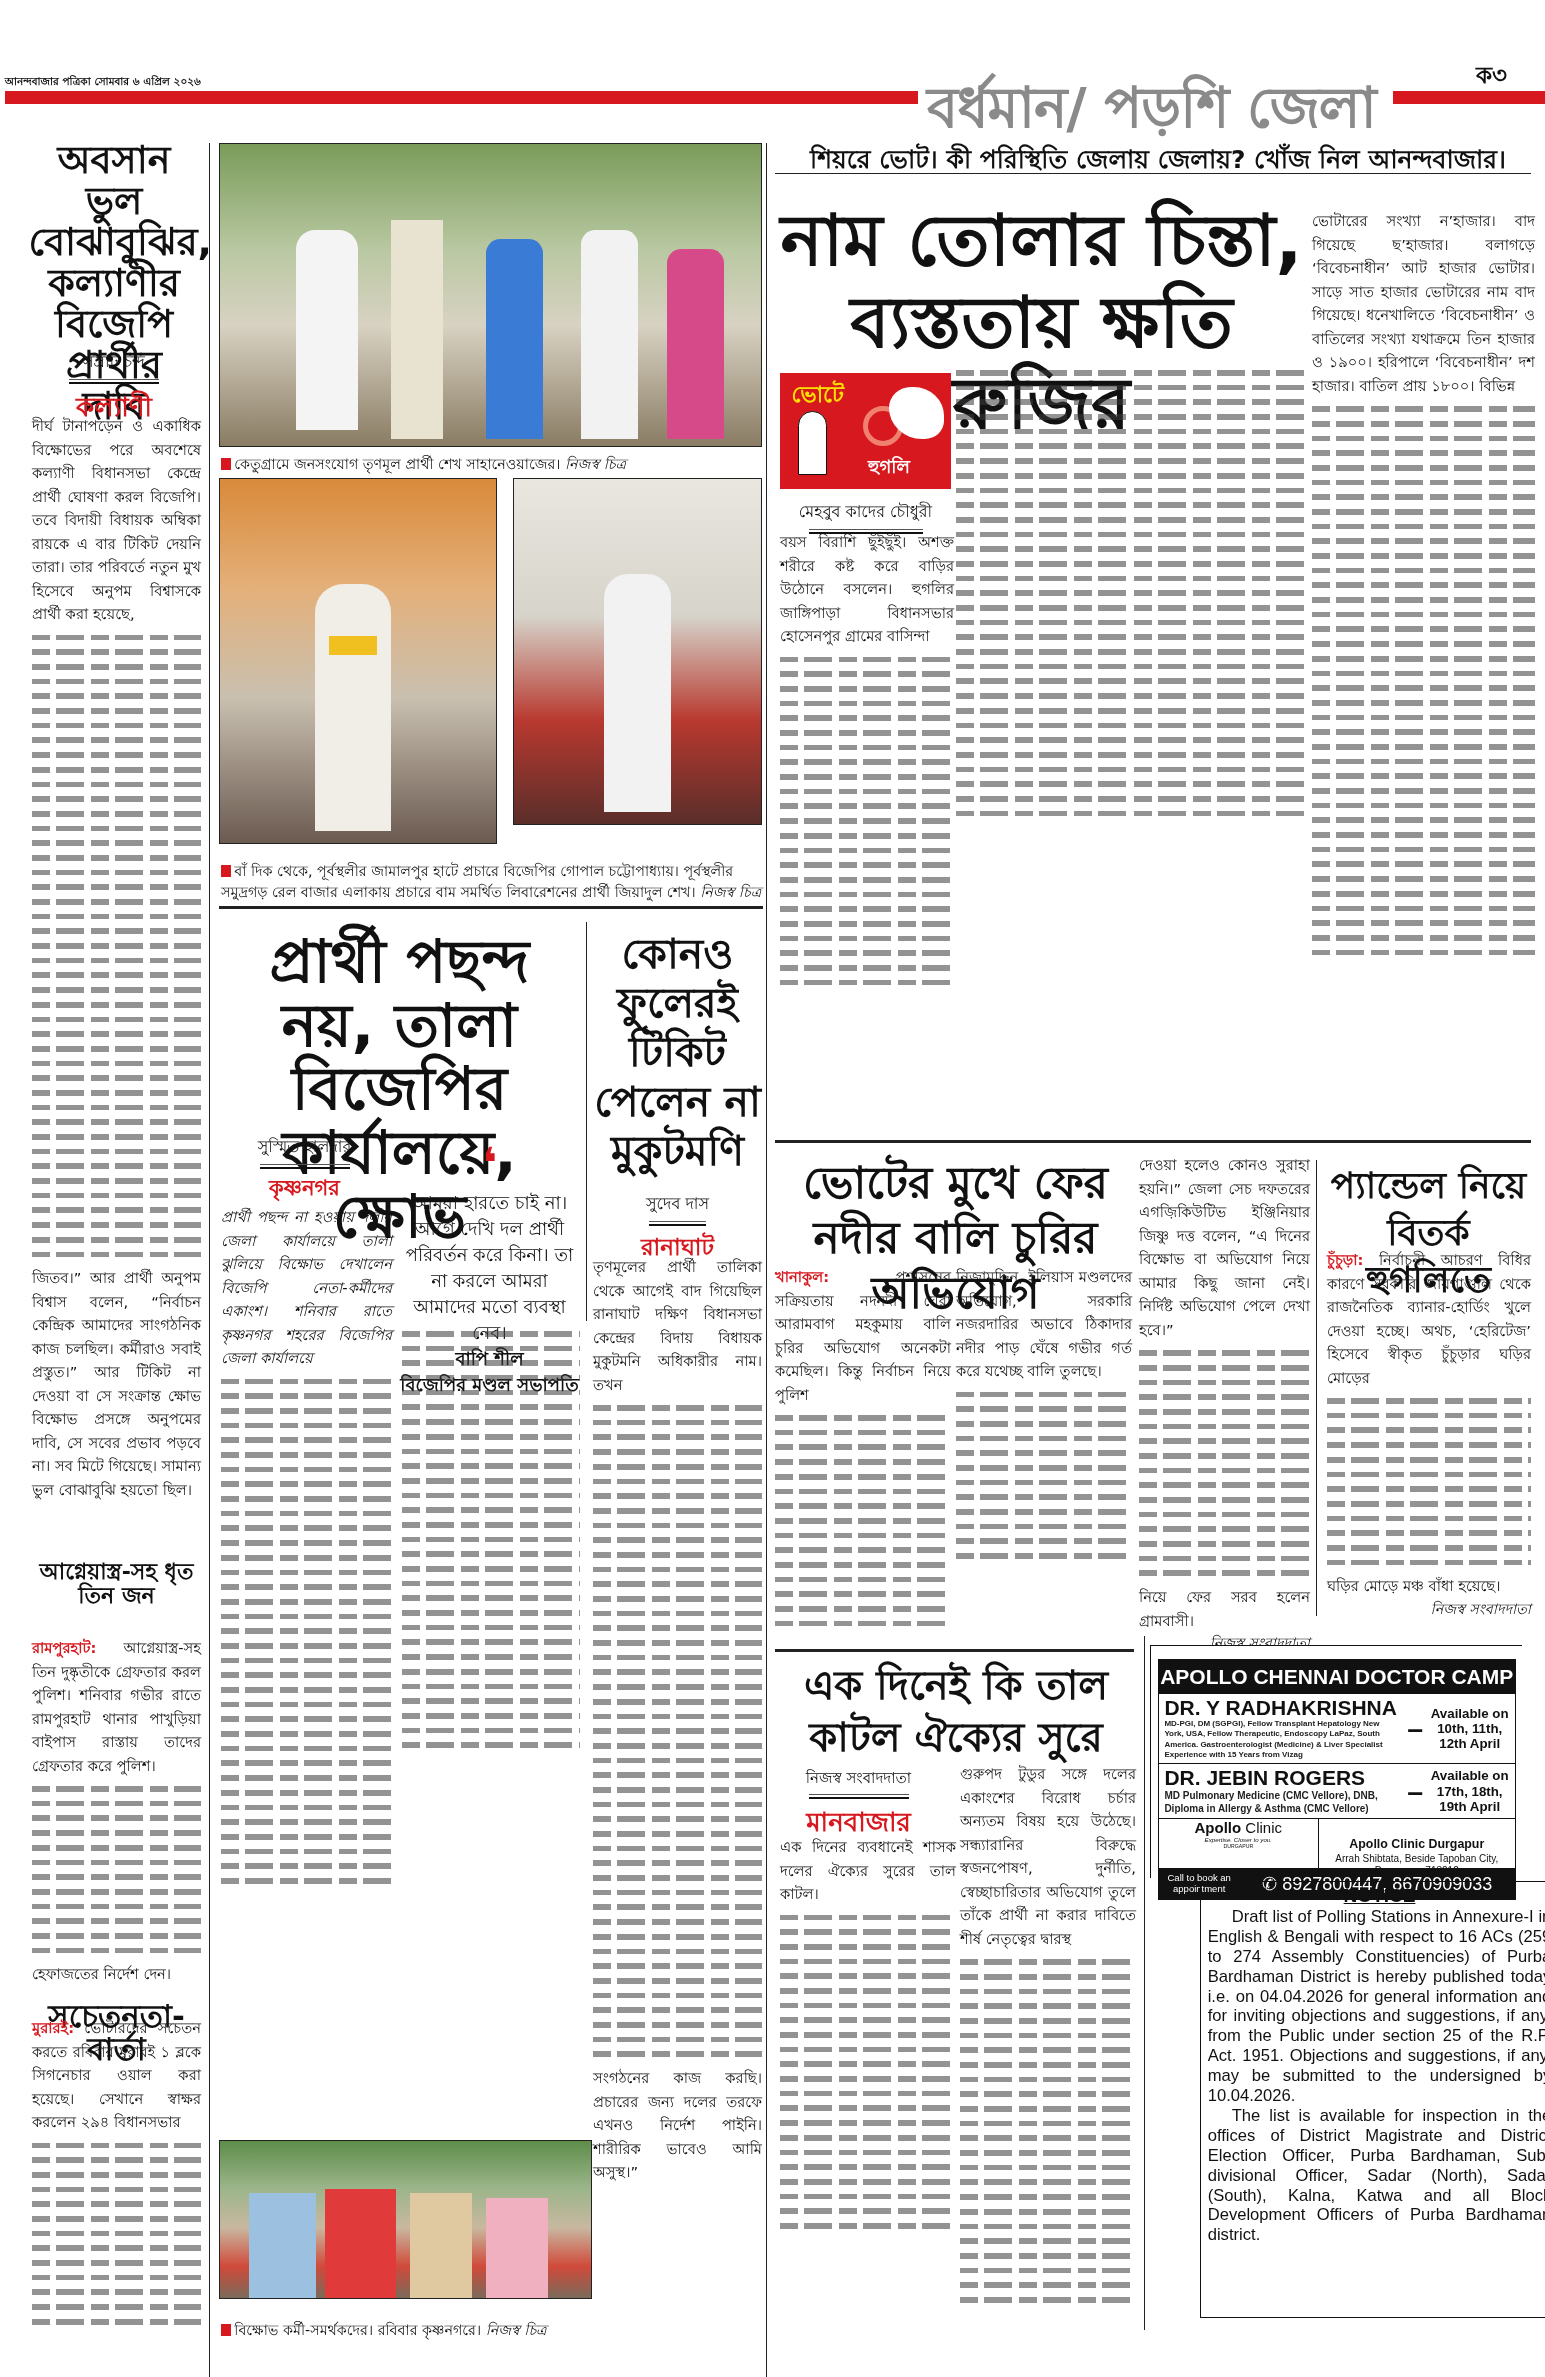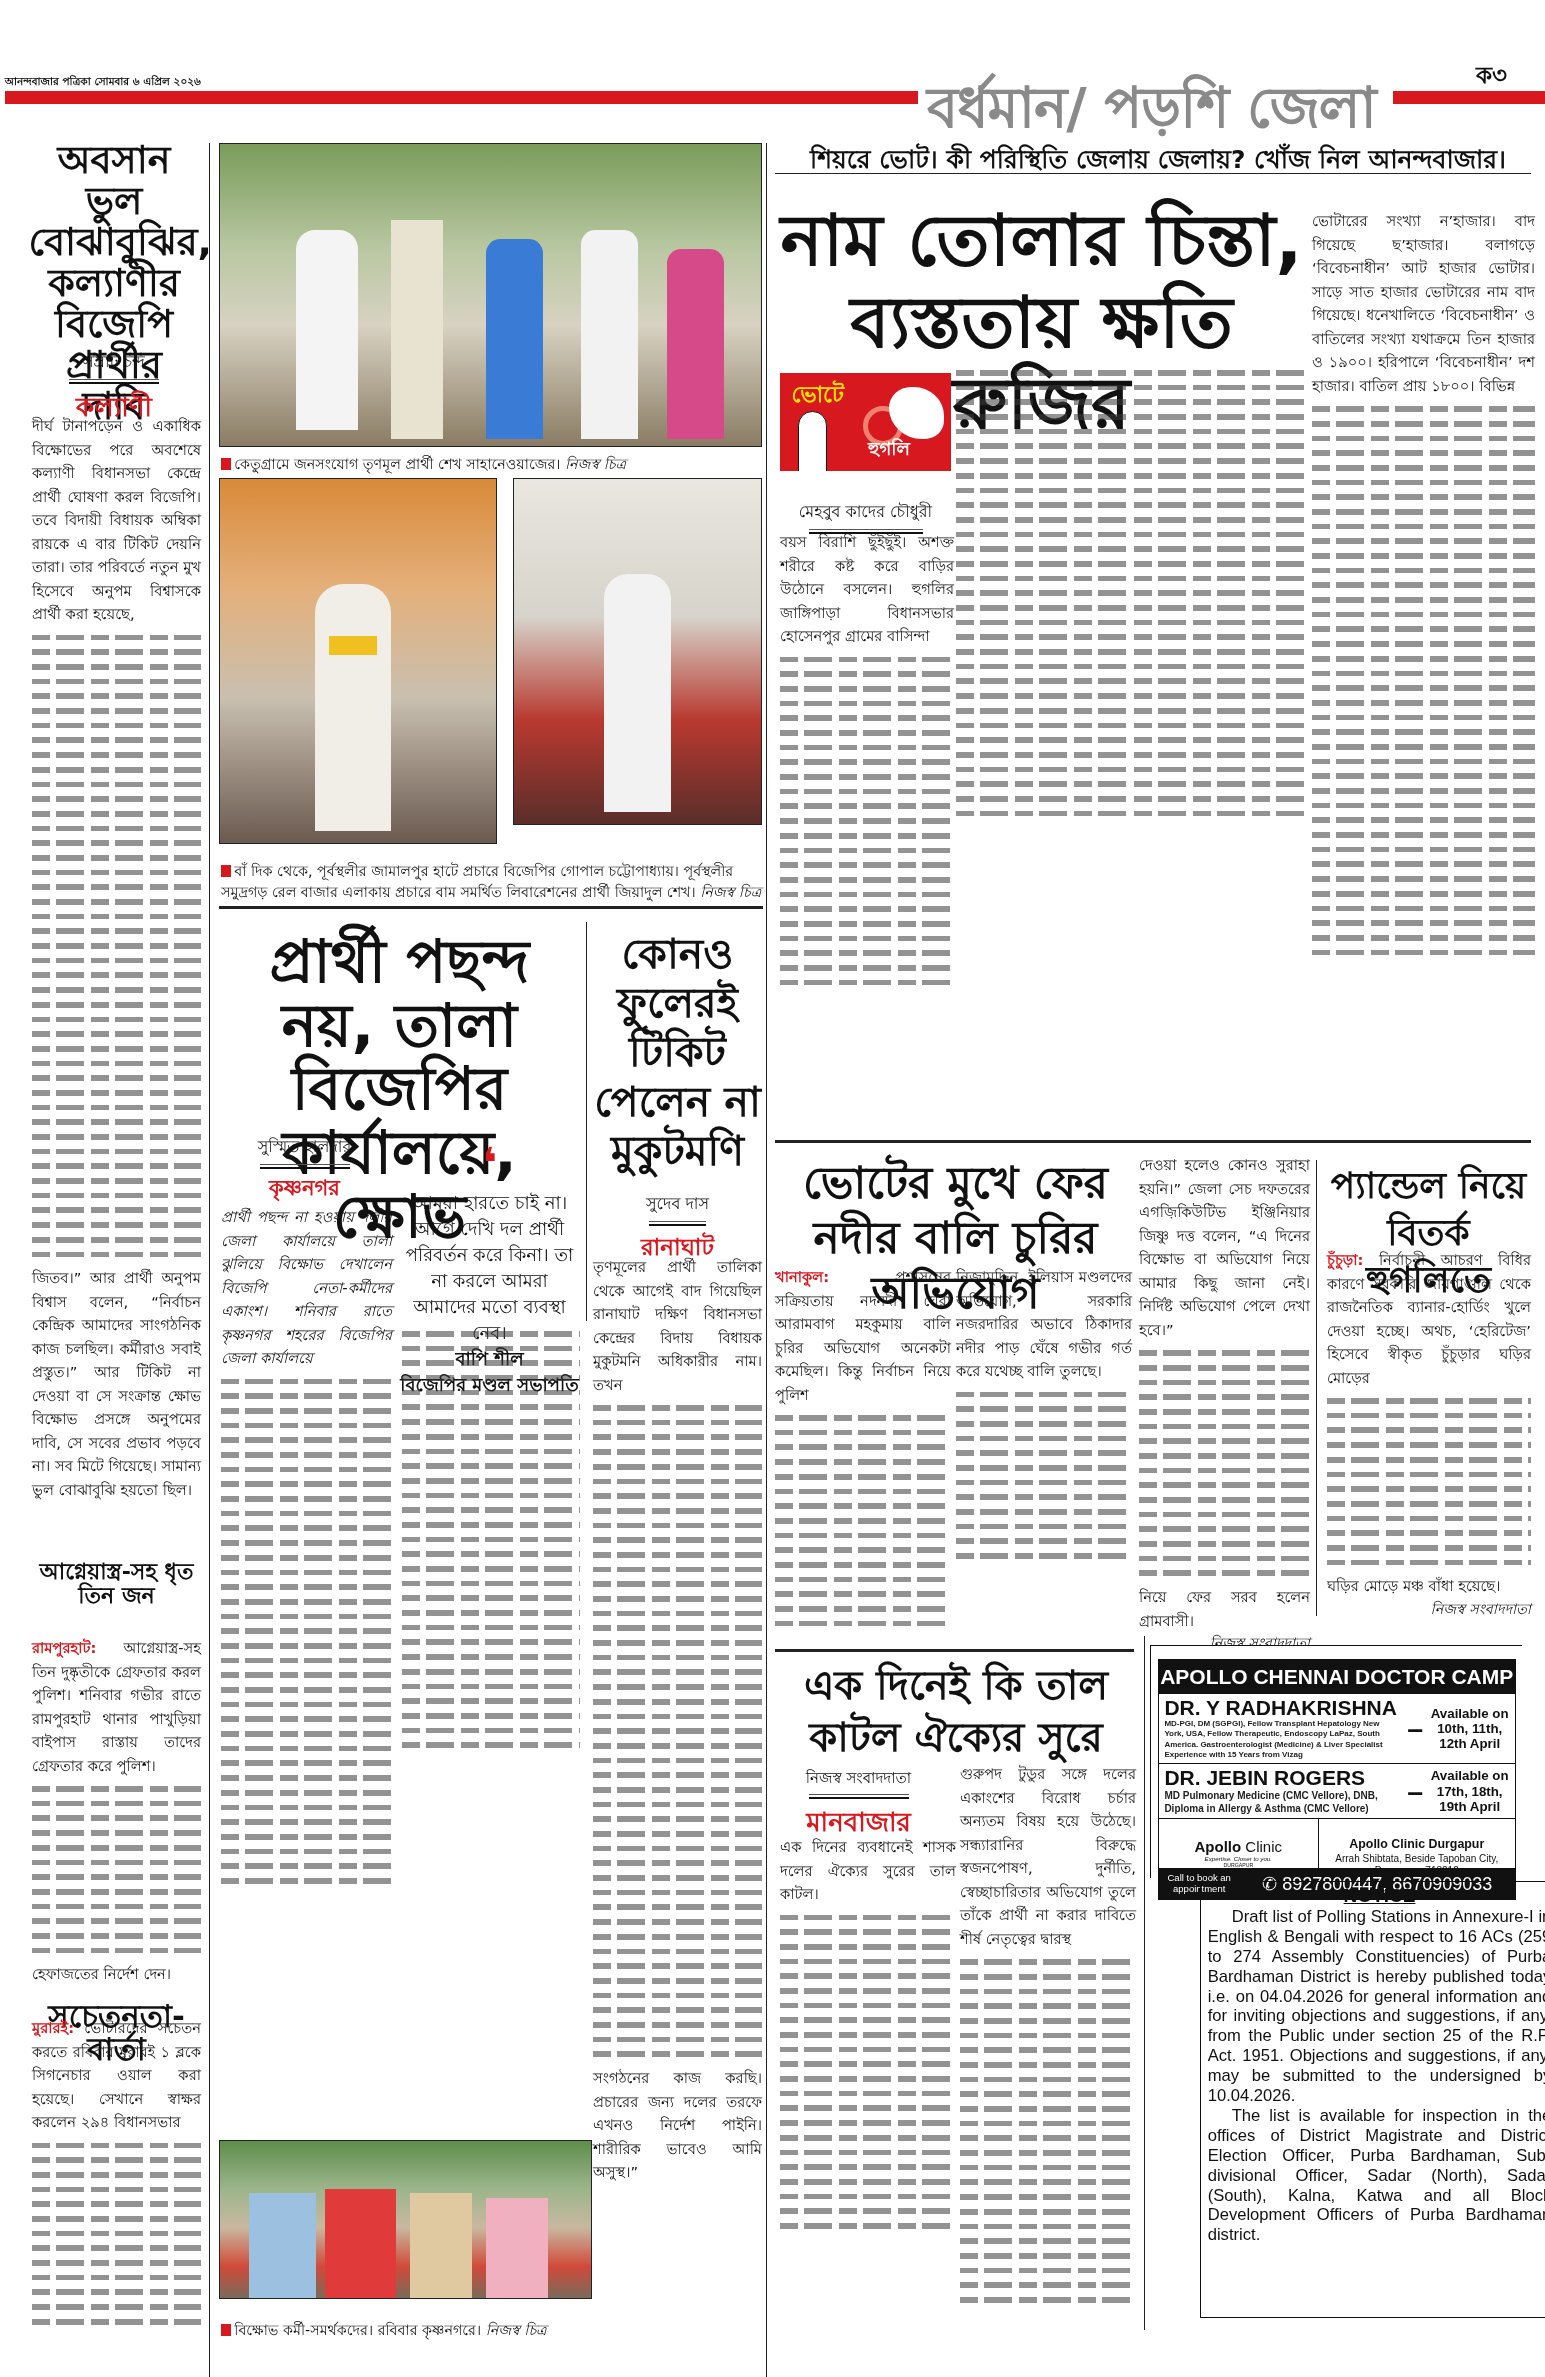--- a/index.html
+++ b/index.html
@@ -39,21 +39,21 @@
   
   .ad { position: absolute; border: 1.4px solid #111; background: #fff; }
   .ad-head { background: #111; color: #fff; font-weight: bold; font-size: 27.6px; text-align: center; padding: 4.8px 0; font-family: "Liberation Sans", sans-serif; }
   .ad-row { display: flex; border-bottom: 1.4px solid #111; font-family: "Liberation Sans", sans-serif; }
   .ad-doc { flex: 1; padding: 2.9px 5.7px; }
   .ad-docname { font-size: 27.6px; font-weight: bold; line-height: 1.05; }
   .ad-quals { font-size: 10.5px; font-weight: bold; line-height: 1.3; color: #222; }
   .ad-dash { width: 28.5px; display: flex; align-items: center; justify-content: center; font-size: 28.5px; font-weight: bold; }
   .ad-avail { width: 119px; text-align: center; font-size: 17px; font-weight: bold; line-height: 1.15; display: flex; flex-direction: column; justify-content: center; }
   .ad-bottom { display: flex; border-bottom: 1.4px solid #111; font-family: "Liberation Sans", sans-serif; height: 90px; }
-  .ad-logo { width: 45%; border-right: 1.4px solid #111; display: flex; flex-direction: column; align-items: center; justify-content: flex-end; }
+  .ad-logo { width: 45%; border-right: 1.4px solid #111; display: flex; flex-direction: column; align-items: center; justify-content: flex-start; }
   .ad-logo .brand { font-size: 21px; font-weight: bold; }
   .ad-logo .brand span { font-weight: normal; }
   .ad-logo .tag { font-size: 8.6px; font-style: italic; }
   .ad-logo .city { font-size: 5.2px; }
   .ad-addr { flex: 1; text-align: center; display: flex; flex-direction: column; justify-content: center; font-size: 14.3px; line-height: 1.25; }
   .ad-addr b { font-size: 17px; }
   .ad-call { background: #111; color: #fff; display: flex; align-items: center; font-family: "Liberation Sans", sans-serif; height: 43px; }
   .ad-call .cta { width: 105px; text-align: center; font-size: 12.4px; line-height: 1.1; }
   .ad-call .phone { flex: 1; text-align: center; font-size: 24px; }
 
@@ -201,21 +201,21 @@
 </div>
 
 <div class="abs" style="left:775px; top:140px; width:766px; font-size:25px; font-weight:bold; text-align:center;">শিয়রে ভোট। কী পরিস্থিতি জেলায় জেলায়? খোঁজ নিল আনন্দবাজার।</div>
 <div class="hrule-thin" style="left:775px; top:173px; width:756px;"></div>
 <div class="abs headline" style="left:780px; top:200px; width:523px; font-size:71px; line-height:1.15;">নাম তোলার চিন্তা, ব্যস্ততায় ক্ষতি রুজির</div>
 <div class="abs body-text" style="left:1312px; top:209px; width:223px;">
   <span>ভোটারের সংখ্যা ন’হাজার। বাদ গিয়েছে ছ’হাজার। বলাগড়ে ‘বিবেচনাধীন’ আট হাজার ভোটার। সাড়ে সাত হাজার ভোটারের নাম বাদ গিয়েছে। ধনেখালিতে ‘বিবেচনাধীন’ ও বাতিলের সংখ্যা যথাক্রমে তিন হাজার ও ১৯০০। হরিপালে ‘বিবেচনাধীন’ দশ হাজার। বাতিল প্রায় ১৮০০। বিভিন্ন</span>
   <span class="filler"></span><span class="filler"></span><span class="filler"></span><span class="filler"></span><span class="filler"></span><span class="filler"></span><span class="filler"></span><span class="filler"></span><span class="filler"></span><span class="filler"></span><span class="filler"></span><span class="filler"></span><span class="filler"></span><span class="filler"></span><span class="filler"></span><span class="filler"></span><span class="filler"></span><span class="filler"></span><span class="filler"></span><span class="filler"></span><span class="filler"></span><span class="filler"></span><span class="filler"></span><span class="filler"></span><span class="filler"></span><span class="filler"></span><span class="filler"></span><span class="filler"></span><span class="filler"></span><span class="filler"></span><span class="filler"></span><span class="filler"></span><span class="filler"></span><span class="filler"></span><span class="filler"></span><span class="filler"></span><span class="filler"></span><span class="filler"></span>
 </div>
 
-<div class="vote-badge" style="left:780px; top:373px; width:171px; height:98px;">
+<div class="vote-badge" style="left:780px; top:373px; width:171px; height:116px;">
   <div class="v-word">ভোটে</div>
   <div class="abs" style="left:18px; top:38px; width:28.5px; height:64px; background:#fff; border:1.9px solid #111; border-radius:14.3px 14.3px 0 0;"></div>
   <div class="abs" style="left:83px; top:33px; width:40px; height:40px; border:5.7px solid #f08070; border-radius:50%;"></div>
   <div class="abs" style="left:109px; top:14.3px; width:55px; height:52px; background:#fff; border-radius:40% 55% 35% 60%;"></div>
   <div class="v-dist">হুগলি</div>
 </div>
 <div class="abs" style="left:780px; top:499px; width:171px;">
   <div class="byline">মেহবুব কাদের চৌধুরী</div>
   <div class="byline-rule" style="width:114px;"></div>
 </div>

